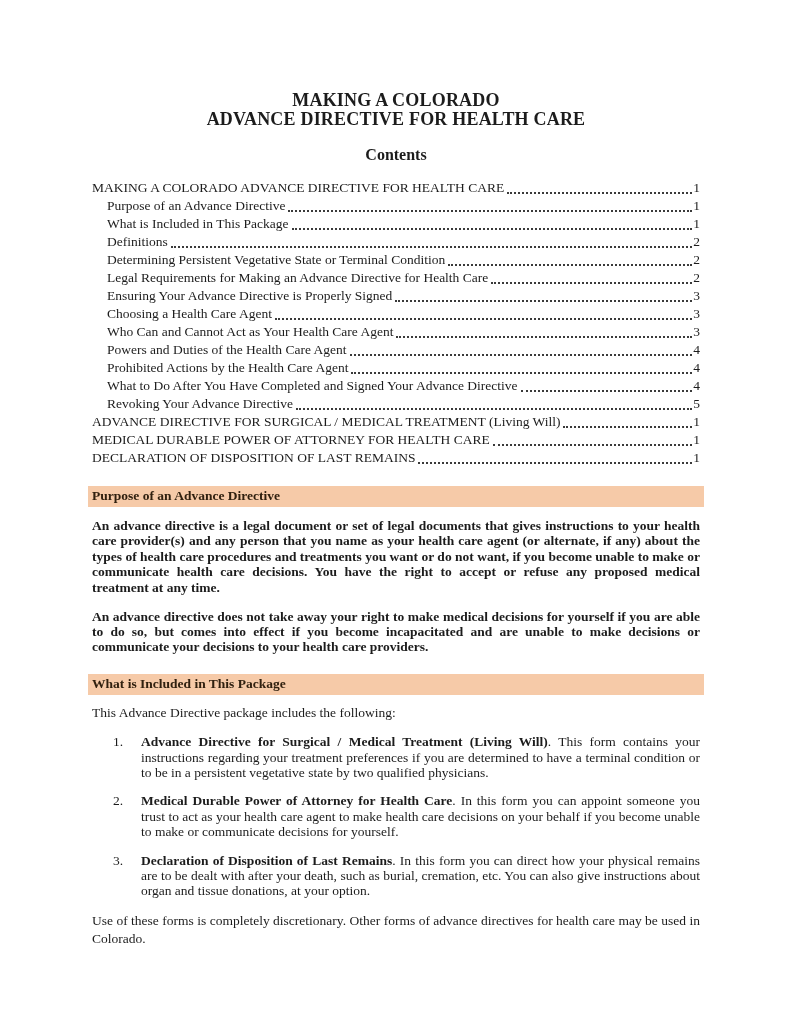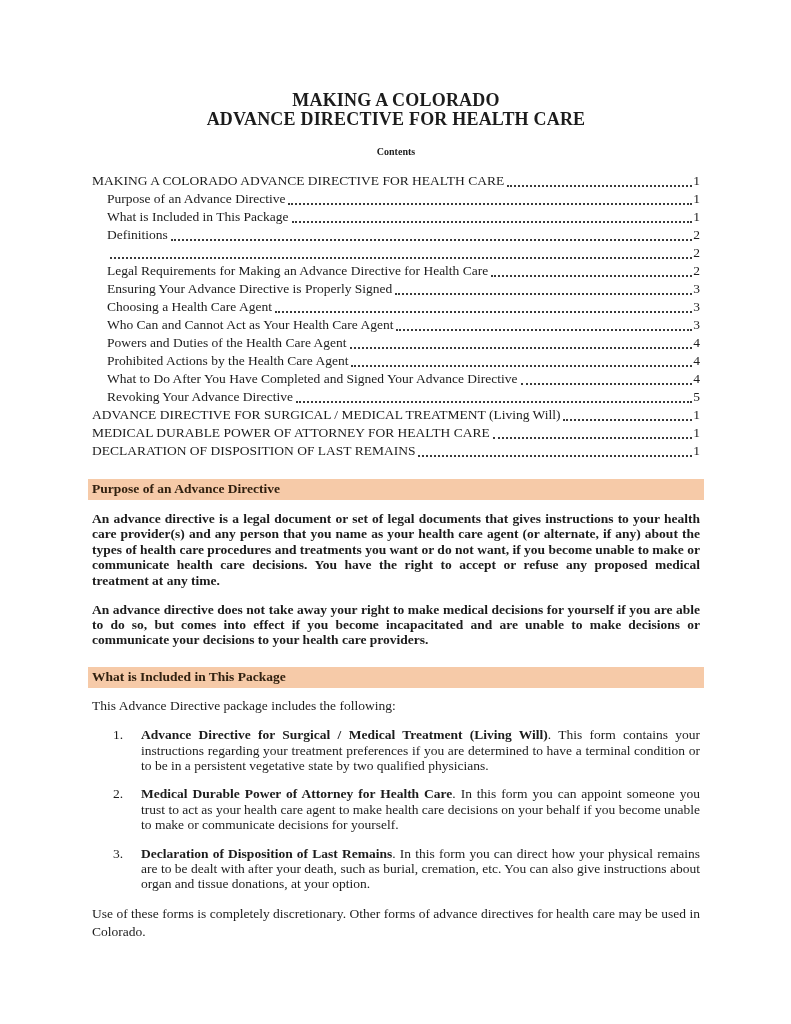--- a/index.html
+++ b/index.html
@@ -18,21 +18,21 @@
   .doc-title {
     text-align: center;
     font-weight: bold;
     font-size: 18px;
     line-height: 19px;
     letter-spacing: 0.2px;
   }
   .contents-label {
     text-align: center;
     font-weight: bold;
-    font-size: 10px;
+    font-size: 16px;
     margin-top: 17px;
   }
   .toc {
     margin-top: 15px;
   }
   .toc-row {
     display: flex;
     font-size: 13.5px;
     line-height: 18px;
     height: 18px;
@@ -112,20 +112,21 @@
       <span class="toc-label">What is Included in This Package</span>
       <span class="toc-leader"></span>
       <span class="toc-page">1</span>
     </div>
     <div class="toc-row lvl2">
       <span class="toc-label">Definitions</span>
       <span class="toc-leader"></span>
       <span class="toc-page">2</span>
     </div>
     <div class="toc-row lvl2">
+      <span class="toc-label">Determining Persistent Vegetative State or Terminal Condition</span>
       <span class="toc-leader"></span>
       <span class="toc-page">2</span>
     </div>
     <div class="toc-row lvl2">
       <span class="toc-label">Legal Requirements for Making an Advance Directive for Health Care</span>
       <span class="toc-leader"></span>
       <span class="toc-page">2</span>
     </div>
     <div class="toc-row lvl2">
       <span class="toc-label">Ensuring Your Advance Directive is Properly Signed</span>

